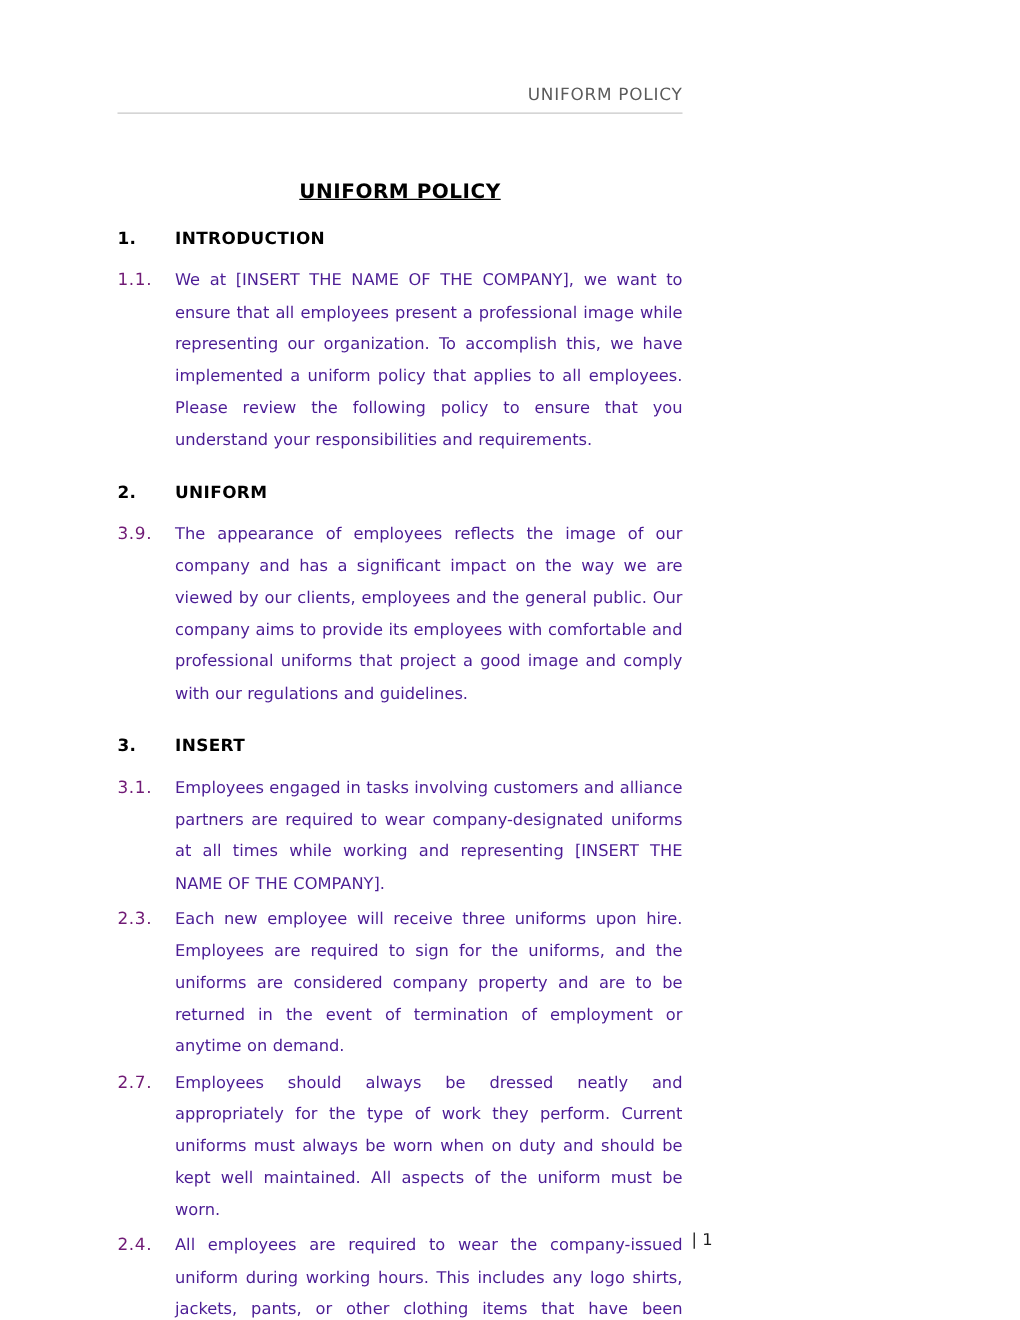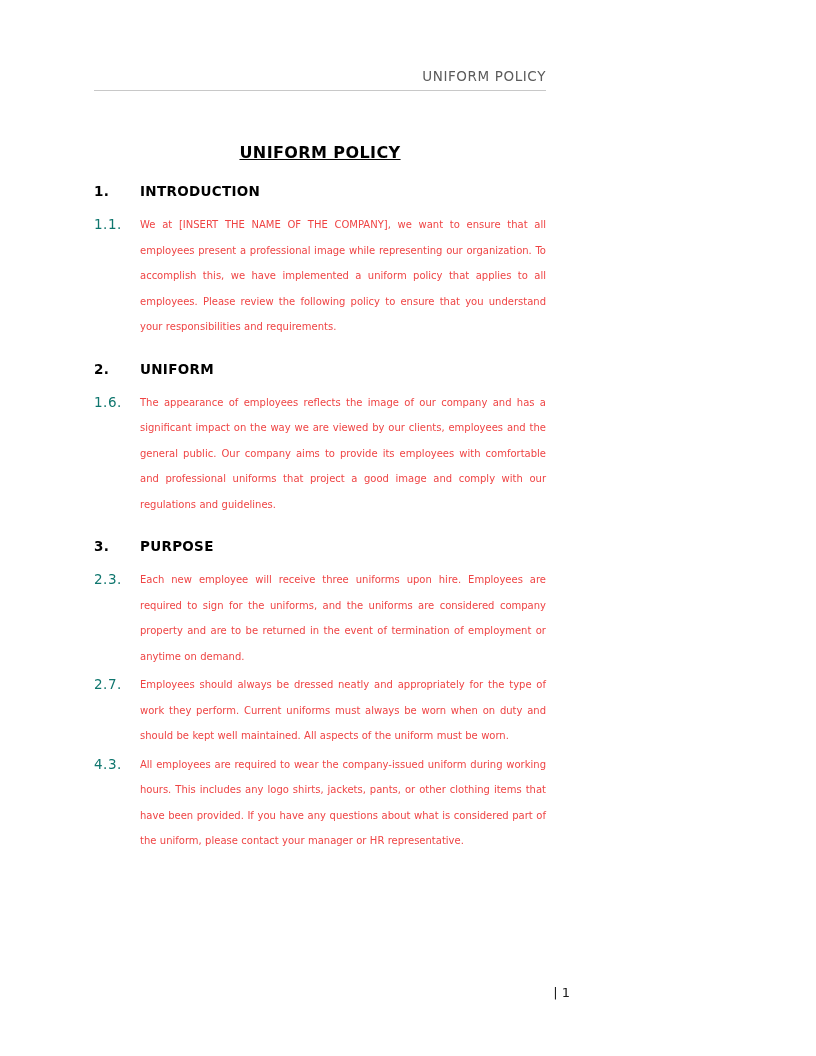--- a/index.html
+++ b/index.html
@@ -68,30 +68,30 @@
   .clause {
     display: flex;
     align-items: flex-start;
     margin-bottom: 3px;
   }
   .clause .num {
     width: 46px;
     flex: 0 0 46px;
     font-size: 13.5px;
     line-height: 25.5px;
-    color: #0f766e;
+    color: #701a75;
     letter-spacing: 0.5px;
   }
   .clause .body {
     flex: 1 1 auto;
-    font-size: 10px;
+    font-size: 13px;
     line-height: 25.5px;
     text-align: justify;
     text-justify: inter-word;
-    color: #ef4444;
+    color: #4c1d95;
     word-spacing: 0.2px;
   }
   
   .doc-footer {
     position: absolute;
     left: 94px;
     right: 94px;
     bottom: 56px;
     text-align: right;
     font-size: 13px;
@@ -122,42 +122,46 @@
     </div>
   </div>
 
   <div class="section">
     <div class="section-heading">
       <span class="num">2.</span>
       <span>UNIFORM</span>
     </div>
     <div class="clause-list">
       <div class="clause">
-        <span class="num">1.6.</span>
+        <span class="num">3.9.</span>
         <span class="body">The appearance of employees reflects the image of our company and has a significant impact on the way we are viewed by our clients, employees and the general public. Our company aims to provide its employees with comfortable and professional uniforms that project a good image and comply with our regulations and guidelines.</span>
       </div>
     </div>
   </div>
 
   <div class="section">
     <div class="section-heading">
       <span class="num">3.</span>
-      <span>PURPOSE</span>
+      <span>INSERT</span>
     </div>
     <div class="clause-list">
+      <div class="clause">
+        <span class="num">3.1.</span>
+        <span class="body">Employees engaged in tasks involving customers and alliance partners are required to wear company-designated uniforms at all times while working and representing [INSERT THE NAME OF THE COMPANY].</span>
+      </div>
       <div class="clause">
         <span class="num">2.3.</span>
         <span class="body">Each new employee will receive three uniforms upon hire. Employees are required to sign for the uniforms, and the uniforms are considered company property and are to be returned in the event of termination of employment or anytime on demand.</span>
       </div>
       <div class="clause">
         <span class="num">2.7.</span>
         <span class="body">Employees should always be dressed neatly and appropriately for the type of work they perform. Current uniforms must always be worn when on duty and should be kept well maintained. All aspects of the uniform must be worn.</span>
       </div>
       <div class="clause">
-        <span class="num">4.3.</span>
+        <span class="num">2.4.</span>
         <span class="body">All employees are required to wear the company-issued uniform during working hours. This includes any logo shirts, jackets, pants, or other clothing items that have been provided. If you have any questions about what is considered part of the uniform, please contact your manager or HR representative.</span>
       </div>
     </div>
   </div>
 
   <div class="doc-footer">
     <span>| 1</span>
   </div>
 
 </div>

